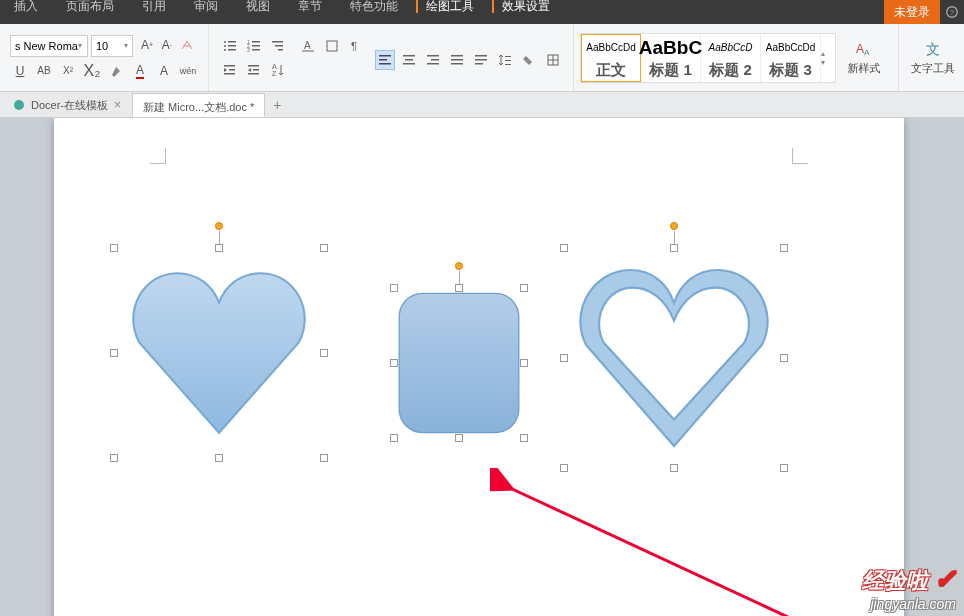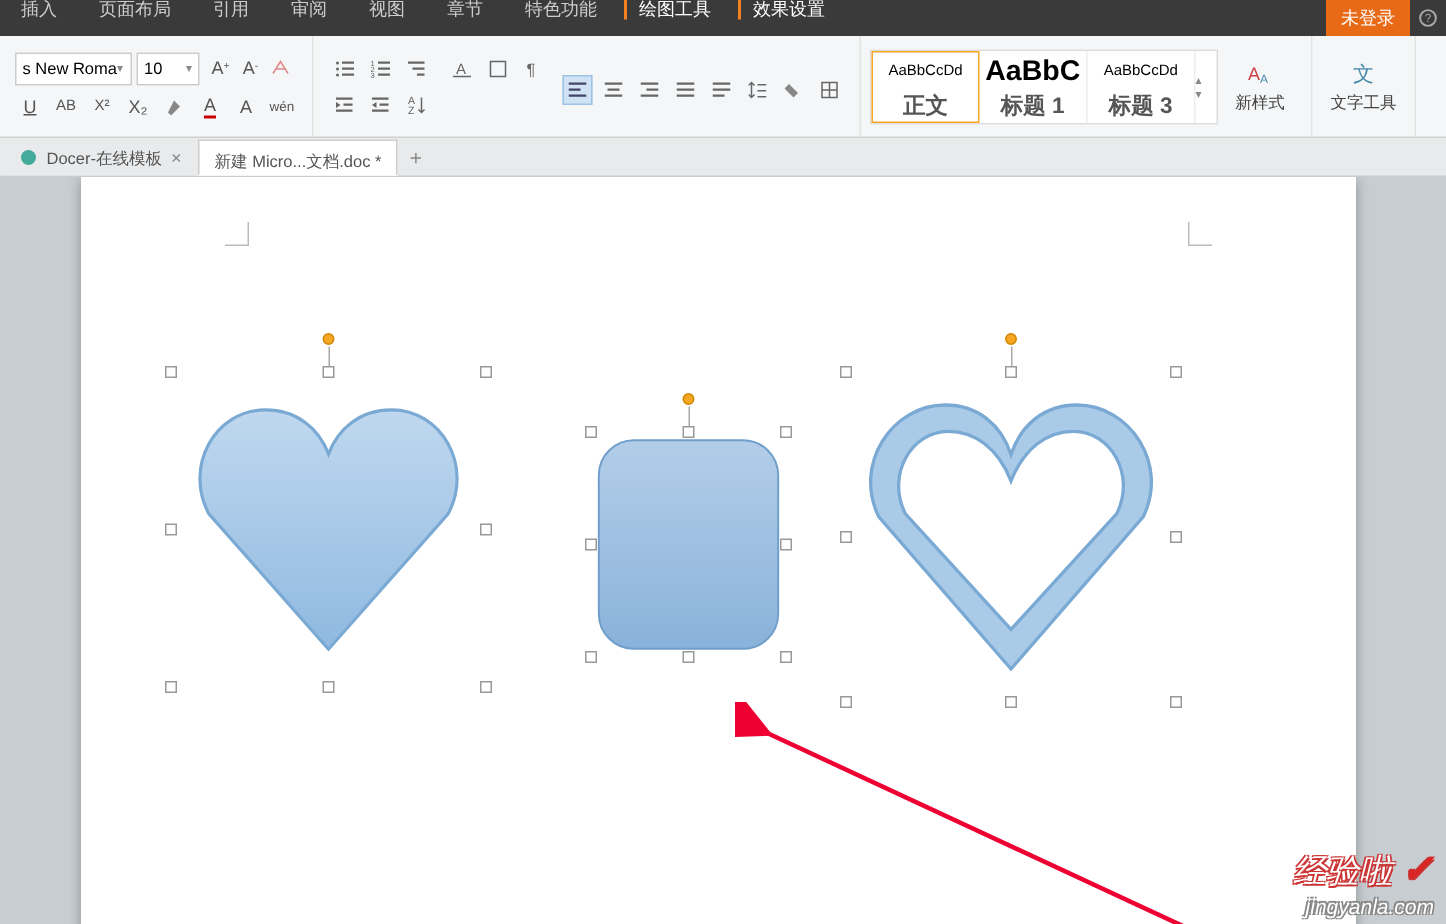--- a/index.html
+++ b/index.html
@@ -16,21 +16,21 @@
 .font-size { width:42px; height:22px; border:1px solid #ccc; background:#fff; font-size:11px; padding:0 4px; display:flex; align-items:center; justify-content:space-between; margin-left:3px; }
 .dd { font-size:8px; color:#888; }
 .btn-row { display:flex; gap:4px; margin-top:4px; }
 .icon-btn { width:20px; height:20px; display:flex; align-items:center; justify-content:center; color:#555; font-size:12px; border:1px solid transparent; }
 .icon-btn.active { background:#d0e3f5; border:1px solid #9cc2e5; }
 .col { display:flex; flex-direction:column; padding:2px 4px; }
 .para-icons { display:grid; grid-template-columns:repeat(3,22px); grid-template-rows:repeat(2,22px); gap:2px; }
 .pi { width:22px; height:22px; display:flex; align-items:center; justify-content:center; }
 .pi svg { width:14px; height:14px; }
 .styles-box { display:flex; height:50px; border:1px solid #ddd; background:#fff; margin:8px 0; }
-.style-item { width:72px; display:flex; flex-direction:column; align-items:center; justify-content:center; font-size:10px; border-right:1px solid #eee; }
+.style-item { width:60px; display:flex; flex-direction:column; align-items:center; justify-content:center; font-size:10px; border-right:1px solid #eee; }
 .style-item.first { border:1px solid #f5a623; }
 .style-prev { font-size:10px; height:26px; line-height:26px; }
 .style-prev.big { font-weight:bold; font-size:19px; }
 .style-prev.it { font-style:italic; }
 .style-name { font-size:15px; color:#555;font-weight:bold; }
 .vbtn { display:flex; flex-direction:column; align-items:center; justify-content:center; width:56px; font-size:11px; color:#444; gap:2px; }
 .vbtn svg { width:20px; height:20px; }
 .tabstrip { height:26px; background:#e8eaec; border-bottom:1px solid #ccc; display:flex; align-items:center; padding-left:2px; }
 .tab { height:24px; padding:0 10px; display:flex; align-items:center; gap:6px; font-size:11px; background:#e8eaec; color:#555; border:1px solid transparent; border-bottom:none; }
 .tab.active { background:#fff; border:1px solid #ccc; border-bottom:1px solid #fff;flex-direction:column; }
@@ -42,21 +42,21 @@
 .corner.tl { top:30px; left:96px; border-right:none; border-bottom:none; transform:rotate(180deg); }
 .corner.tr { top:30px; right:96px; border-left:none; border-bottom:none; transform:rotate(180deg); }
 .shape-sel { position:absolute; }
 .handle { position:absolute; width:8px; height:8px; background:#fff; border:1px solid #999; }
 .handle.tl{top:-4px;left:-4px}.handle.tm{top:-4px;left:50%;margin-left:-4px}.handle.tr{top:-4px;right:-4px}
 .handle.ml{top:50%;left:-4px;margin-top:-4px}.handle.mr{top:50%;right:-4px;margin-top:-4px}
 .handle.bl{bottom:-4px;left:-4px}.handle.bm{bottom:-4px;left:50%;margin-left:-4px}.handle.br{bottom:-4px;right:-4px}
 .rot { position:absolute; top:-26px; left:50%; margin-left:-4px; width:8px; height:8px; background:#f5a623; border:1px solid #d18700; border-radius:50%; }
 .rot::after { content:""; position:absolute; top:8px; left:3px; width:1px; height:14px; background:#aaa; }
 .watermark { position:absolute; right:8px; bottom:4px; text-align:right; }
-.wm1 { font-size:22px; font-weight:normal; font-style:italic; color:#fff; text-shadow:1px 1px 0 #c33,-1px -1px 0 #c33,1px -1px 0 #c33,-1px 1px 0 #c33; }
+.wm1 { font-size:22px; font-weight:bold; font-style:italic; color:#fff; text-shadow:1px 1px 0 #c33,-1px -1px 0 #c33,1px -1px 0 #c33,-1px 1px 0 #c33; }
 .wm1 .chk { color:#d22; font-size:26px; }
 .wm2 { font-size:14px; font-style:italic; color:#fff; text-shadow:1px 1px 0 #888,-1px -1px 0 #888,1px -1px 0 #888,-1px 1px 0 #888; }
 .arrow { position:absolute; left:490px; top:350px; pointer-events:none; }
 </style>
 </head>
 <body>
 
 <div class="menubar">
   <div class="mitem">插入</div>
   <div class="mitem">页面布局</div>
@@ -95,21 +95,21 @@
               <path d="M2 11 L7 3 L12 11 M4 8 H10" stroke="#d88" fill="none"></path>
             </svg>
           </div>
       </div>
       <div class="btn-row">
         <div class="icon-btn">
             <span style="text-decoration:underline">U</span>
           </div>
         <div class="icon-btn" style="font-size:10px">AB</div>
         <div class="icon-btn" style="font-size:10px">X²</div>
-        <div class="icon-btn" style="font-size:12px">X₂</div>
+        <div class="icon-btn" style="font-size:16px">X₂</div>
         <div class="icon-btn">
             <svg width="12" height="12">
               <path d="M2 10 L6 2 L10 6 L4 12 Z" fill="#888"></path>
             </svg>
           </div>
         <div class="icon-btn">
             <span style="border-bottom:2px solid #c00">A</span>
           </div>
         <div class="icon-btn">
             <span>A</span>
@@ -254,20 +254,24 @@
   </div>
   <div class="group">
     <div class="styles-box">
       <div class="style-item first">
           <div class="style-prev">AaBbCcDd</div>
           <div class="style-name">正文</div>
         </div>
       <div class="style-item">
           <div class="style-prev big">AaBbC</div>
           <div class="style-name">标题 1</div>
+        </div>
+      <div class="style-item">
+          <div class="style-prev it">AaBbCcD</div>
+          <div class="style-name">标题 2</div>
         </div>
       <div class="style-item">
           <div class="style-prev">AaBbCcDd</div>
           <div class="style-name">标题 3</div>
         </div>
       <div style="width:14px;display:flex;flex-direction:column;justify-content:center;color:#888;font-size:8px">
           <div>▴</div>
           <div>▾</div>
         </div>
     </div>

